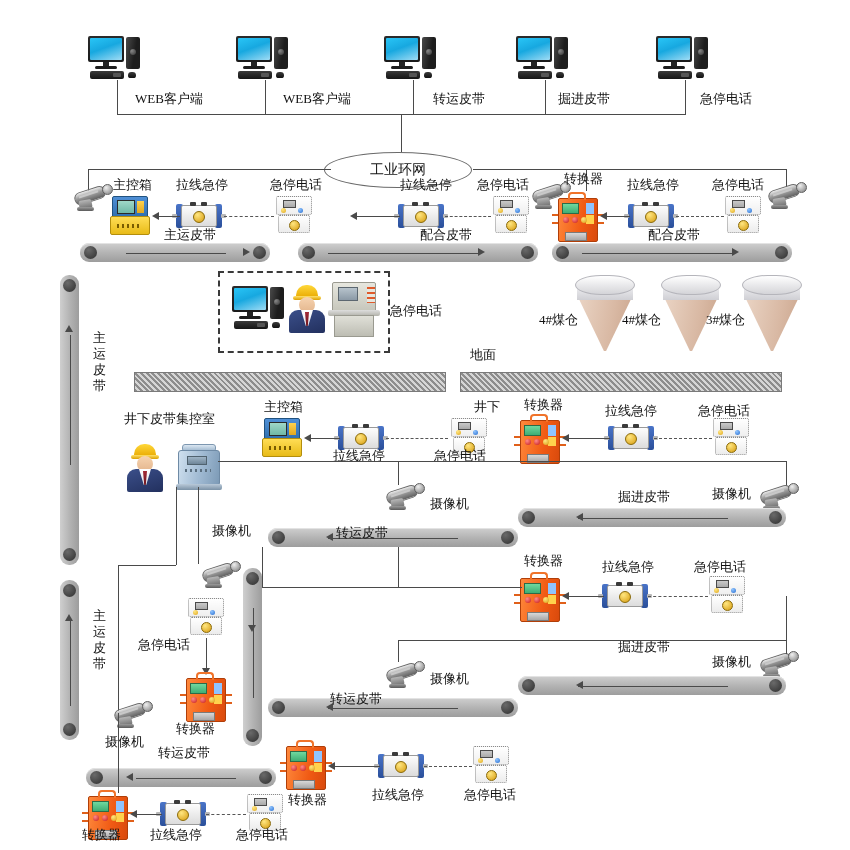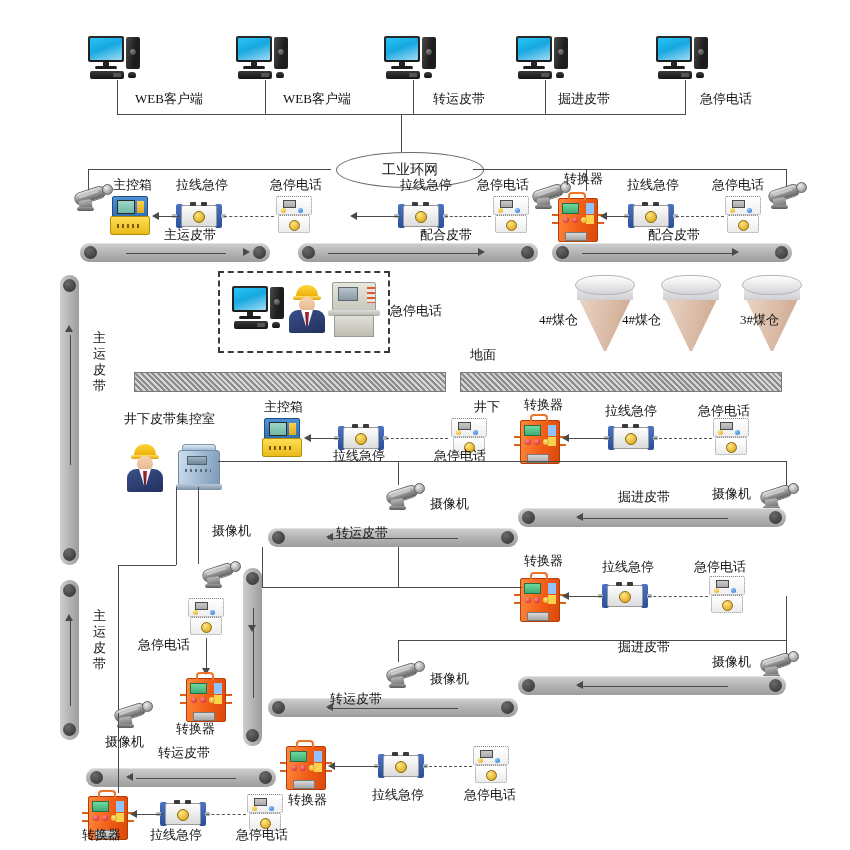--- a/index.html
+++ b/index.html
@@ -263,21 +263,21 @@
   <div class="ln lnv" style="left:117px;top:80px;height:34px;"></div>
   <div class="ln lnv" style="left:265px;top:80px;height:34px;"></div>
   <div class="ln lnv" style="left:413px;top:80px;height:34px;"></div>
   <div class="ln lnv" style="left:545px;top:80px;height:34px;"></div>
   <div class="ln lnv" style="left:685px;top:80px;height:34px;"></div>
 
   <div class="ln lnh" style="left:117px;top:114px;width:569px;"></div>
 
   <div class="ln lnv" style="left:401px;top:114px;height:38px;"></div>
 
-  <div class="cloud" style="left:336px;top:152px;width:146px;height:34px;">
+  <div class="cloud" style="left:324px;top:152px;width:146px;height:34px;">
     <span>工业环网</span>
   </div>
 
   <div class="ln lnh" style="left:88px;top:169px;width:243px;"></div>
   <div class="ln lnv" style="left:88px;top:169px;height:22px;"></div>
   <div class="ln lnh" style="left:473px;top:169px;width:113px;"></div>
   <div class="ln lnv" style="left:586px;top:169px;height:22px;"></div>
   <div class="ln lnh" style="left:586px;top:169px;width:200px;"></div>
   <div class="ln lnv" style="left:786px;top:169px;height:22px;"></div>
 
@@ -473,21 +473,21 @@
       <div class="band"></div>
       <div class="rim"></div>
   </div>
   <div class="bunker" style="left:742px;top:275px;">
     <div class="cone"></div>
       <div class="band"></div>
       <div class="rim"></div>
   </div>
   <div class="lbl" style="left:539px;top:313px;">4#煤仓</div>
   <div class="lbl" style="left:622px;top:313px;">4#煤仓</div>
-  <div class="lbl" style="left:706px;top:313px;margin-left:34px;">3#煤仓</div>
+  <div class="lbl" style="left:706px;top:313px;">3#煤仓</div>
 
   <div class="lbl" style="left:470px;top:348px;">地面</div>
   <div class="ground" style="left:134px;top:372px;width:310px;height:18px;"></div>
   <div class="ground" style="left:460px;top:372px;width:320px;height:18px;"></div>
 
   <div class="lbl" style="left:124px;top:412px;">井下皮带集控室</div>
   <div class="man" style="left:126px;top:444px;">
     <div class="helmet"></div>
       <div class="brim"></div>
       <div class="face"></div>

